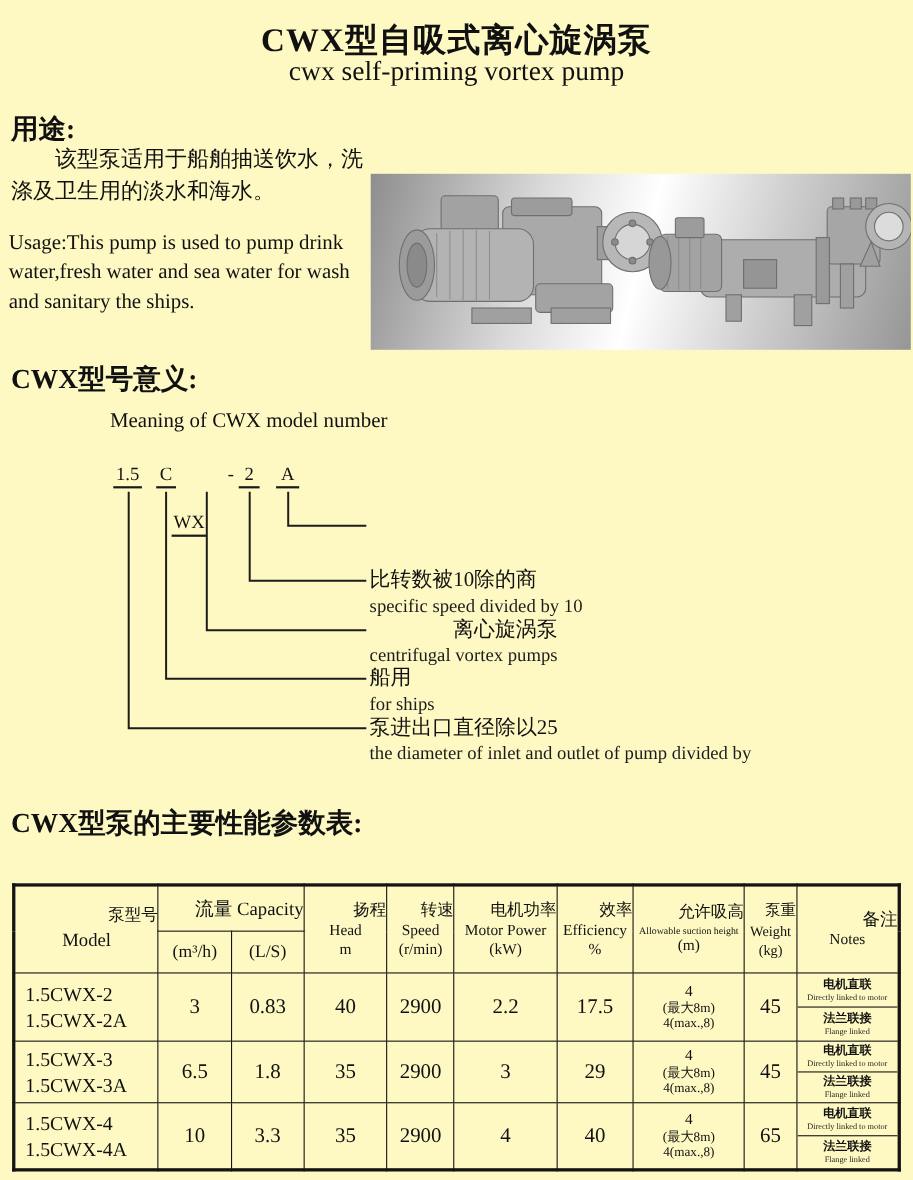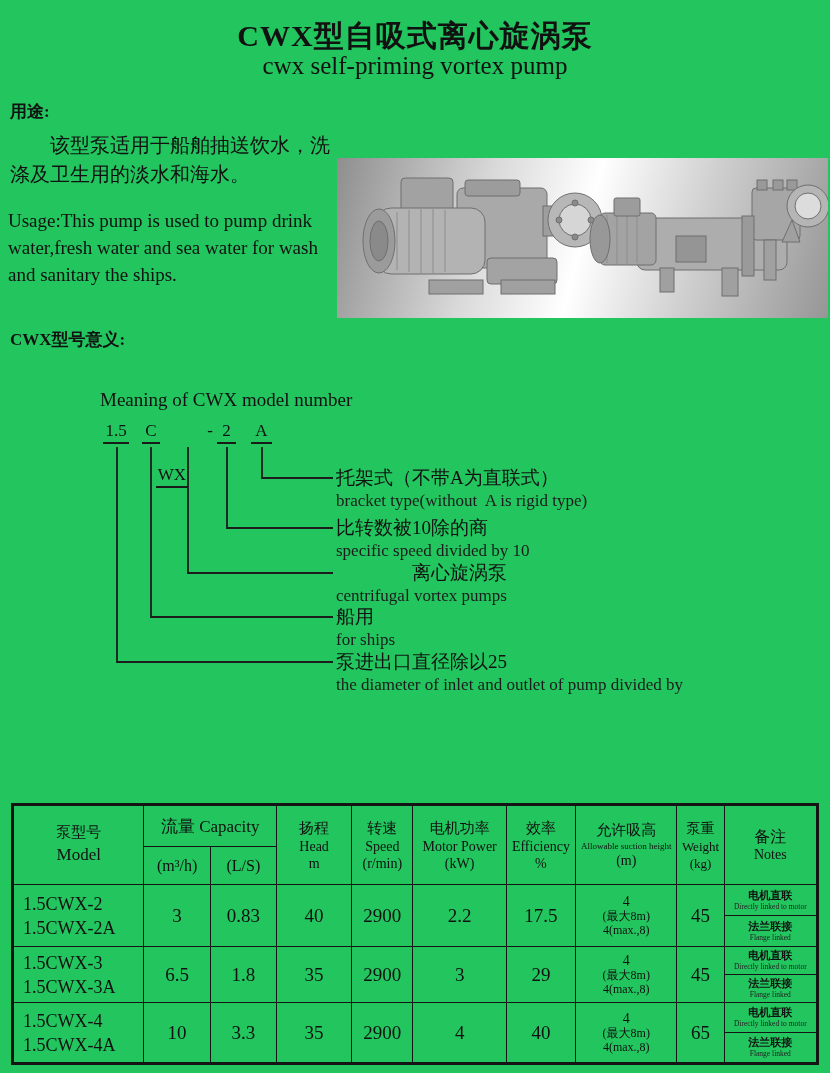--- a/index.html
+++ b/index.html
@@ -1,50 +1,50 @@
 <!DOCTYPE html>
 <html><head>
 <meta charset="utf-8">
 <style>
   html,body{margin:0;padding:0;}
   body{background:#e8e8e6;}
   .page{
     position:relative; width:830px; height:1073px; margin:0 auto;
-    background:#22c55e; overflow:hidden; color:#111;
+    background:#fef9c3; overflow:hidden; color:#111;
     font-family:"Liberation Serif","DejaVu Serif",serif;
   }
   .abs{position:absolute;}
   .title-cn{top:16px; left:0; width:830px; text-align:center; font-size:30px; font-weight:bold; letter-spacing:1px;}
   .title-en{top:52px; left:0; width:830px; text-align:center; font-size:25px;}
-  .sec-label{font-size:17px; font-weight:bold;}
+  .sec-label{font-size:25px; font-weight:bold;}
   .usage-label{top:100px; left:10px;}
   .usage-cn{top:131px; left:10px; width:332px; font-size:20px; line-height:29px; text-indent:2em;}
   .usage-en{top:207px; left:8px; width:336px; font-size:19px; line-height:27px;}
   .photo{
     top:158px; left:337px; width:491px; height:160px;
     background:linear-gradient(105deg,#8e8e8e 0%,#d9d9d9 30%,#ffffff 50%,#cfcfcf 72%,#969696 100%);
   }
   .meaning-label{top:328px; left:10px;}
-  .meaning-en{top:389px; left:100px; font-size:19px;}
+  .meaning-en{top:372px; left:100px; font-size:19px;}
   .tok{position:absolute; top:421px; font-size:17px; text-align:center; border-bottom:2px solid #1a1a1a; padding-bottom:1px;}
   .tok.nol{border-bottom:none;}
   .legend-item{position:absolute; left:336px;}
   .leg-cn{font-size:19px; line-height:23px; white-space:pre;}
   .leg-en{font-size:17px; line-height:23px; color:#1c1c1c; white-space:pre;}
   .params-label{top:731px; left:10px;}
   .params-en{top:759px; left:10px; font-size:19px; white-space:pre;}
   svg.lines{left:0; top:0; pointer-events:none;}
 
   table.perf{
     position:absolute; left:11px; top:803px; width:808px;
     border-collapse:collapse; table-layout:fixed;
     border:3px solid #141414;
   }
   table.perf td{border:1.5px solid #141414; text-align:center; vertical-align:middle; padding:0; overflow:hidden;}
-  .h-cn{font-size:15px; line-height:19px;}
+  .h-cn{font-size:15px; line-height:19px;text-align:right;}
   .h-en{font-size:14px; line-height:17px;}
   .h-unit{font-size:14px; line-height:17px;}
   .h-en.small{font-size:9px; line-height:12px;}
   tr.h1 td{height:40px;}
   tr.h2 td{height:37px;}
   tr.r1 td{height:61px;}
   tr.r2 td{height:55px;}
   tr.r3 td{height:59px;}
   .model-cell{text-align:left !important; padding-left:9px !important;margin-left:20px;}
   .model-line{font-size:18px; line-height:24px;}
@@ -127,41 +127,38 @@
   <svg class="abs lines" width="760" height="710" viewBox="0 0 760 710">
     <g fill="none" stroke="#1c1c1c" stroke-width="1.8">
       <polyline points="117,447 117,662 333,662"></polyline>
       <polyline points="151,447 151,617 333,617"></polyline>
       <polyline points="188,447 188,573 333,573"></polyline>
       <polyline points="227,447 227,528 333,528"></polyline>
       <polyline points="262,447 262,478 333,478"></polyline>
     </g>
   </svg>
 
-  <div class="abs legend-item" style="top:466px;">
-    <div class="leg-cn">托架式（不带A为直联式）</div>
-    <div class="leg-en">bracket type(without  A is rigid type)</div>
-  </div>
   <div class="abs legend-item" style="top:516px;">
     <div class="leg-cn">比转数被10除的商</div>
     <div class="leg-en">specific speed divided by 10</div>
   </div>
   <div class="abs legend-item" style="top:561px;text-align:right;">
     <div class="leg-cn">离心旋涡泵</div>
     <div class="leg-en">centrifugal vortex pumps</div>
   </div>
   <div class="abs legend-item" style="top:605px;">
     <div class="leg-cn">船用</div>
     <div class="leg-en">for ships</div>
   </div>
   <div class="abs legend-item" style="top:650px;">
     <div class="leg-cn">泵进出口直径除以25</div>
     <div class="leg-en">the diameter of inlet and outlet of pump divided by</div>
   </div>
 
+  <div class="abs sec-label params-label">CWX型泵的主要性能参数表:</div>
 
   <table class="perf">
     <colgroup>
       <col style="width:131px">
         <col style="width:66px">
         <col style="width:66px">
       <col style="width:75px">
         <col style="width:61px">
         <col style="width:93px">
       <col style="width:69px">

